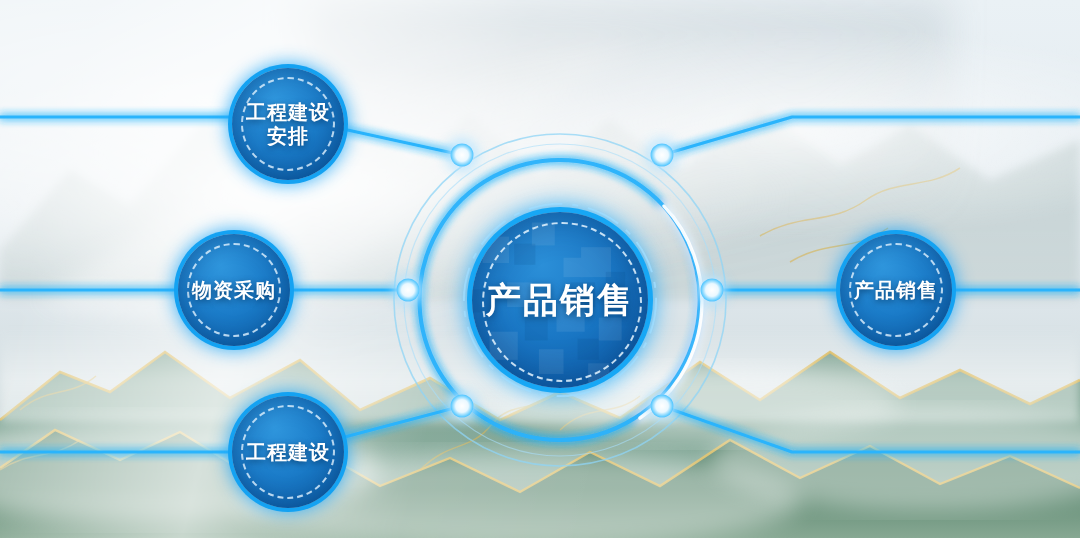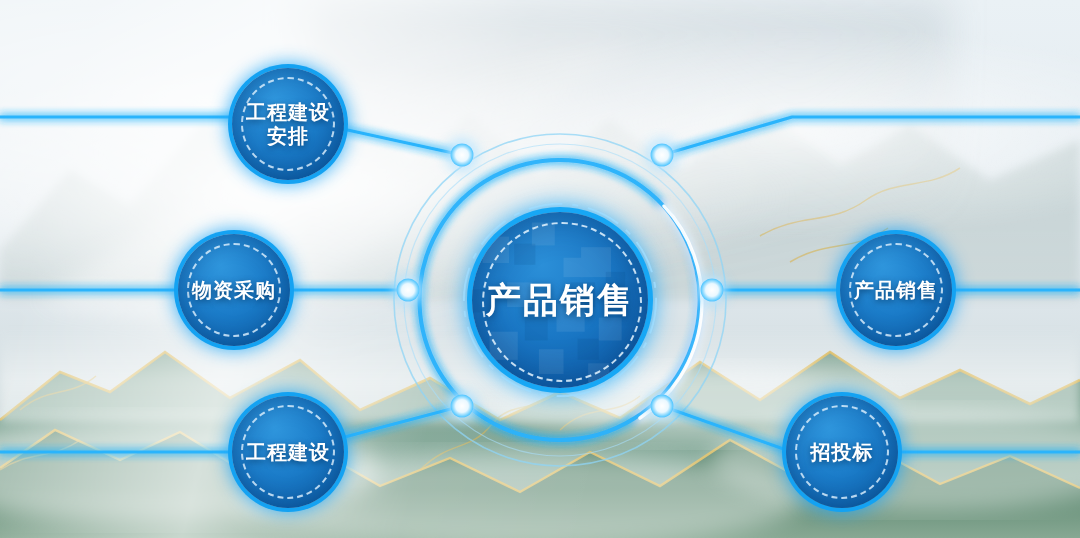--- a/index.html
+++ b/index.html
@@ -284,21 +284,14 @@
 
 
   <div class="node" style="left:840px;top:234px;text-decoration:underline;">
     <div class="ring"></div>
     <div class="dash"></div>
     <div class="lbl">
       <span>产品销售</span>
     </div>
   </div>
 
-  <div class="node" style="left:786px;top:396px;">
-    <div class="ring"></div>
-    <div class="dash"></div>
-    <div class="lbl">
-      <span>招投标</span>
-    </div>
-  </div>
 
 </div>
 
 </body></html>

